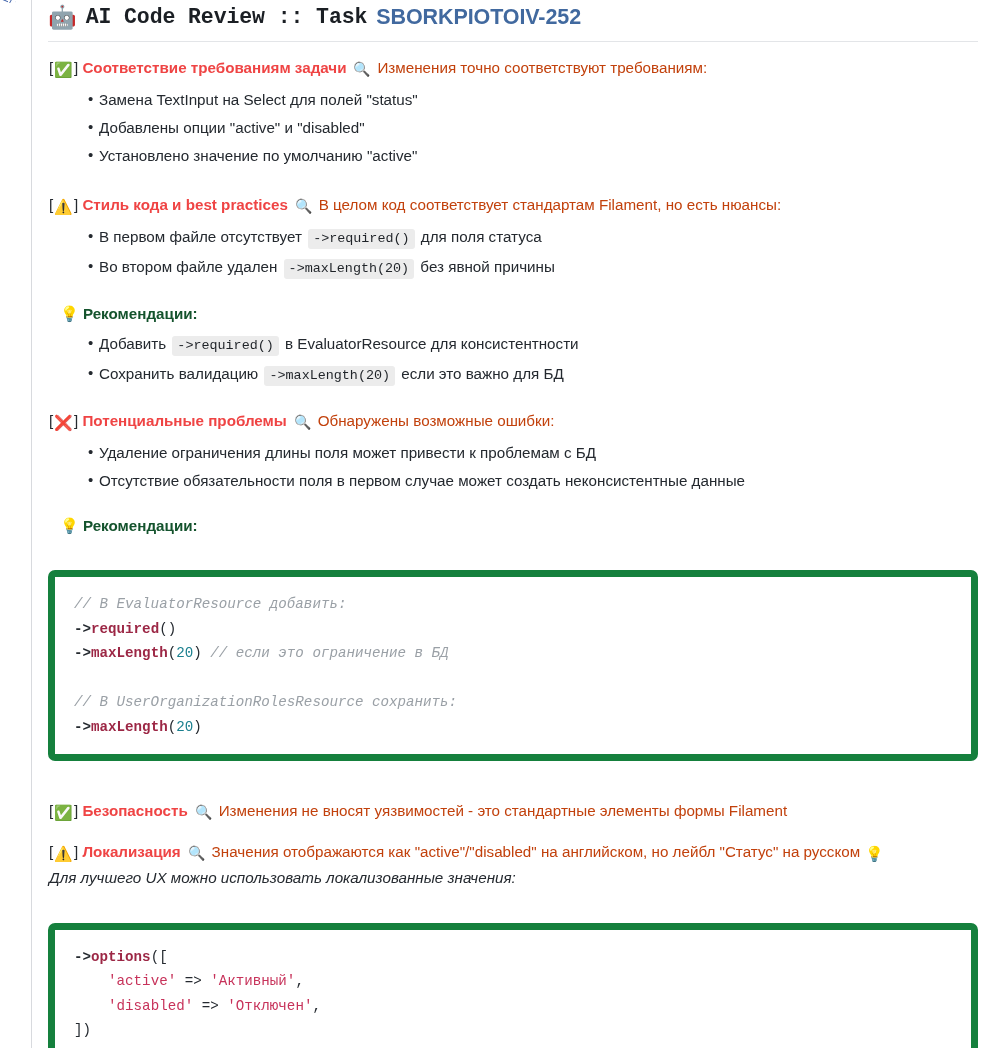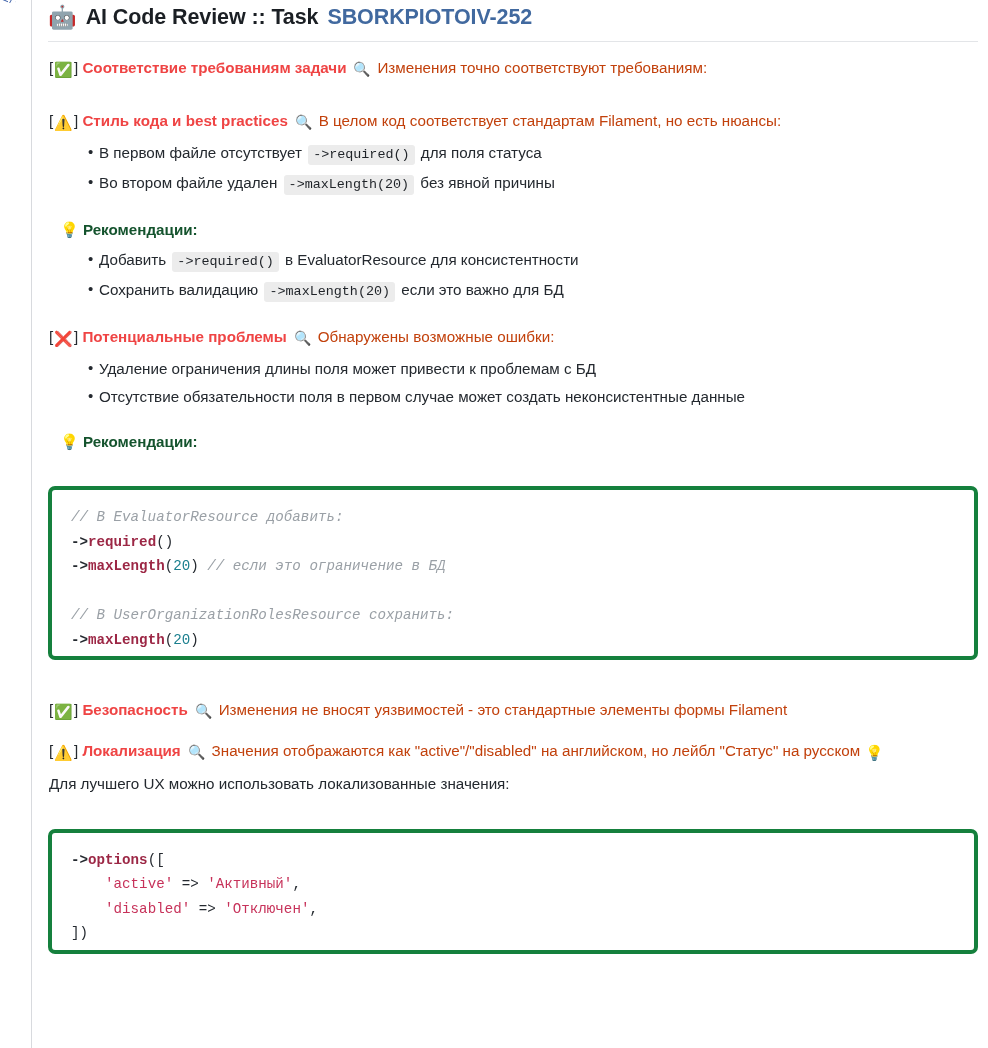--- a/index.html
+++ b/index.html
@@ -61,41 +61,42 @@
     font-size: 23px;
     line-height: 26px;
     flex: 0 0 auto;
   }
   .header-title {
     font-size: 21.5px;
     font-weight: bold;
     letter-spacing: -0.1px;
     color: #1b1f24;
     white-space: nowrap;
+    font-family: Liberation Mono, monospace;
   }
   .task-link {
     font-size: 21.5px;
     font-weight: bold;
     color: #41699f;
     text-decoration: none;
     letter-spacing: -0.1px;
     text-align: right;
   }
 
   
   .content { padding-top: 14px; }
 
   .section-line {
     font-size: 15.2px;
     line-height: 23px;
     color: #24292f;
     margin: 0 0 0 0;
     padding: 0 0 0 1px;
   }
-  .section-line + .section-line { margin-top: 8px; }
+  .section-line + .section-line { margin-top: 1px; font-style: italic; }
 
   .bracket { color: #24292f; }
   .badge-icon {
     display: inline-block;
     vertical-align: -2px;
     font-size: 15px;
     line-height: 15px;
     margin: 0 1px;
   }
   .sec-title {
@@ -149,24 +150,24 @@
     background: #ececec;
     color: #1f2328;
     padding: 2px 5px 3px 5px;
     border-radius: 3px;
     margin: 0 2px;
     white-space: nowrap;
   }
 
   
   .codeblock {
-    border: 4px solid #15803d;
+    border: 7px solid #15803d;
     border-radius: 7px;
     background: #ffffff;
-    padding: 15px 0 4px 19px;
+    padding: 15px 0 15px 19px;
     font-family: "Liberation Mono", monospace;
     font-size: 14.2px;
     line-height: 24.5px;
     white-space: pre;
     color: #24292f;
     overflow: hidden;
   }
   .c-comment { color: #9aa0a6; font-style: italic; }
   .c-fn      { color: #9c2745; font-weight: bold; }
   .c-arrow   { color: #24292f; font-weight: bold; }
@@ -196,20 +197,25 @@
 
   <div class="content">
 
     <div class="section-line">
       <span class="bracket">[</span><span class="badge-icon">✅</span><span class="bracket">]</span>
       <span class="sec-title">Соответствие требованиям задачи</span>
       <span class="magnifier">🔍</span>
       <span class="sec-desc">Изменения точно соответствуют требованиям:</span>
     </div>
 
+    <ul class="bullets">
+      <li>Замена TextInput на Select для полей "status"</li>
+      <li>Добавлены опции "active" и "disabled"</li>
+      <li>Установлено значение по умолчанию "active"</li>
+    </ul>
 
     <div class="gap-28"></div>
 
     <div class="section-line">
       <span class="bracket">[</span><span class="badge-icon">⚠️</span><span class="bracket">]</span>
       <span class="sec-title">Стиль кода и best practices</span>
       <span class="magnifier">🔍</span>
       <span class="sec-desc">В целом код соответствует стандартам Filament, но есть нюансы:</span>
     </div>
 

